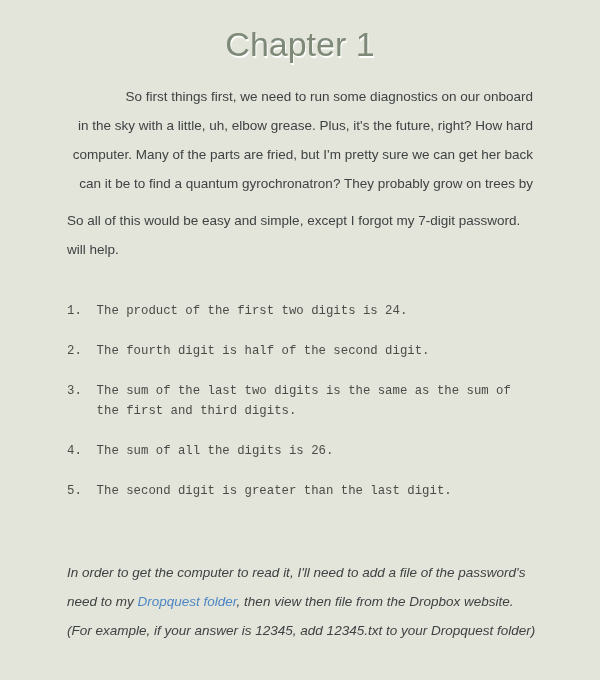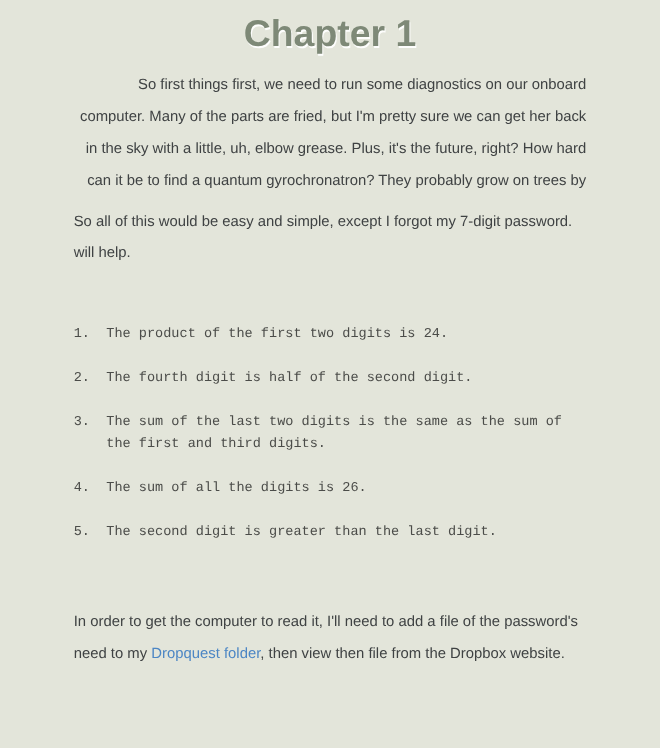--- a/index.html
+++ b/index.html
@@ -9,67 +9,67 @@
     overflow: hidden;
     background: var(--background, #e3e5da);
     font-family: "Liberation Sans", sans-serif;
     color: var(--body_text, #3f4243);
   }
   .page {
     padding: 6px 67px 0 67px;
     box-sizing: border-box;
   }
   h1.chapter-title {
-    margin: 3px;
+    margin: 16px;
     font-size: 34px;
     line-height: 44px;
-    font-weight: bold;
+    font-weight: normal;
     text-align: center;
     color: var(--heading, #7e8977);
     text-shadow: 1px 2px 0 rgba(255,255,255,0.95);
   }
   p.body-par {
     margin: 0;
     font-size: 13.5px;
     line-height: 29px;
   }
   p.body-par .line {
     display: block;
     white-space: pre;
   }
   #p1 { margin-top: 8.5px; text-align: right; }
   #p2 { margin-top: 8px; }
   pre.hints {
-    margin: 49px 0 0 0;
+    margin: 37px 0 0 0;
     padding: 0;
     font-family: "Liberation Mono", monospace;
     font-size: 12.33px;
     line-height: 20px;
     color: var(--mono_text, #4b4c49);
     white-space: pre;
   }
-  #p3 { margin-top: 57px; }
+  #p3 { margin-top: 57px; font-style: italic; }
   a.folder-link {
     color: var(--link, #4c86c4);
     text-decoration: none;
     cursor: pointer;
     margin-top: 21px;
   }
 </style>
 </head>
 <body>
 
 <div class="page">
 
   <h1 class="chapter-title">Chapter 1</h1>
 
   <p class="body-par" id="p1">
     <span class="line">So first things first, we need to run some diagnostics on our onboard</span>
+    <span class="line">in the sky with a little, uh, elbow grease. Plus, it's the future, right? How hard</span>
     <span class="line">computer. Many of the parts are fried, but I'm pretty sure we can get her back</span>
-    <span class="line">in the sky with a little, uh, elbow grease. Plus, it's the future, right? How hard</span>
     <span class="line">can it be to find a quantum gyrochronatron? They probably grow on trees by</span>
   </p>
 
   <p class="body-par" id="p2">
     <span class="line">So all of this would be easy and simple, except I forgot my 7-digit password.</span>
     <span class="line">will help.</span>
   </p>
 
   <pre class="hints">1.  The product of the first two digits is 24.
 
@@ -78,15 +78,16 @@
 3.  The sum of the last two digits is the same as the sum of
     the first and third digits.
 
 4.  The sum of all the digits is 26.
 
 5.  The second digit is greater than the last digit.</pre>
 
   <p class="body-par" id="p3">
     <span class="line">In order to get the computer to read it, I'll need to add a file of the password's</span>
     <span class="line"><span>need to my </span><a class="folder-link">Dropquest folder</a><span>, then view then file from the Dropbox website.</span></span>
+    <span class="line">(For example, if your answer is 12345, add 12345.txt to your Dropquest folder)</span>
   </p>
 
 </div>
 
 </body></html>

